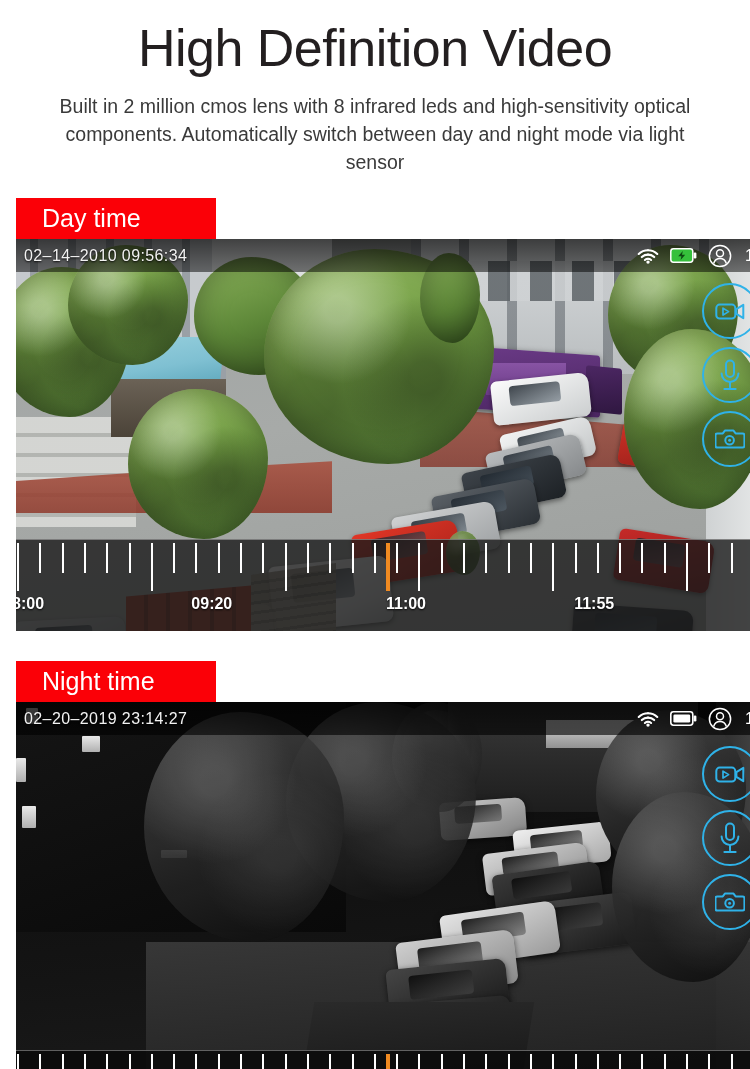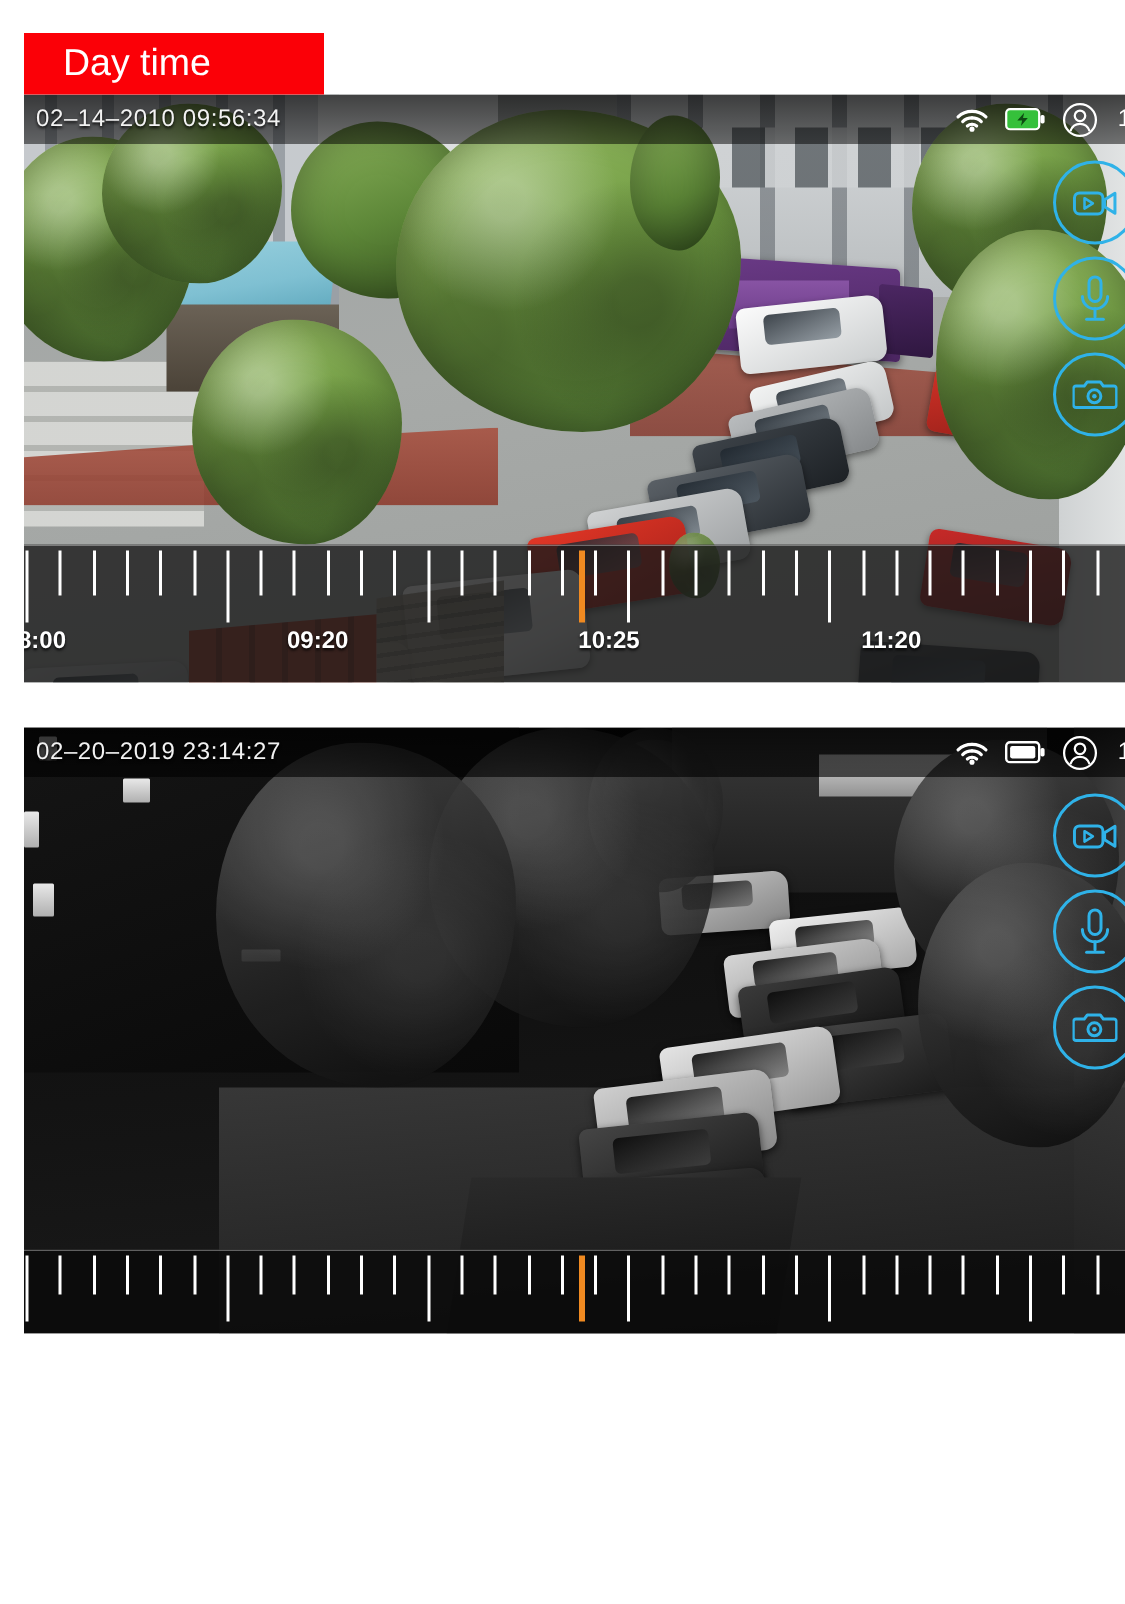--- a/index.html
+++ b/index.html
@@ -420,20 +420,24 @@
     white-space: nowrap;
     text-shadow: 0 1px 2px rgba(0,0,0,.9);
   }
   .tl-label-edge { transform: none; left: -4px !important; }
 </style>
 </head>
 <body>
 
 <div class="page">
 
+  <div class="header">
+    <h1 class="header-title">High Definition Video</h1>
+    <p class="header-subtitle">Built in 2 million cmos lens with 8 infrared leds and high-sensitivity optical components. Automatically switch between day and night mode via light sensor</p>
+  </div>
 
   <div class="section section-day">
 
     <div class="label-banner">
       <span class="label-banner-text">Day time</span>
     </div>
 
     <div class="video-frame video-frame-day">
 
       <div class="video-scene day-scene">
@@ -572,30 +576,33 @@
             <div class="tick tick-minor" style="left: 647.7px;"></div>
             <div class="tick tick-major" style="left: 670px;"></div>
             <div class="tick tick-minor" style="left: 692.3px;"></div>
             <div class="tick tick-minor" style="left: 714.6px;"></div>
             <div class="tick tick-minor" style="left: 736.9px;"></div>
             <div class="playhead" style="left: 369.8px; background: rgb(240, 138, 33);"></div>
           </div>
         <div id="day-tl-labels">
             <div class="tl-label tl-label-edge" style="left: 0px;">8:00</div>
             <div class="tl-label" style="left: 195.8px;">09:20</div>
-            <div class="tl-label" style="left: 390px;">10:25</div>
-            <div class="tl-label" style="left: 578.2px;">11:20</div>
+            <div class="tl-label" style="left: 390px;">11:00</div>
+            <div class="tl-label" style="left: 578.2px;">11:55</div>
           </div>
       </div>
 
     </div>
   </div>
 
   <div class="section section-night">
 
+    <div class="label-banner">
+      <span class="label-banner-text">Night time</span>
+    </div>
 
     <div class="video-frame video-frame-night">
 
       <div class="video-scene night-scene">
         <div class="n-layer n-road-right"></div>
         <div class="n-layer n-bldg"></div>
         <div class="n-layer n-bldg-lit"></div>
         <div class="n-layer n-ground"></div>
         <div class="n-layer n-dark-mass"></div>
         <div class="n-layer n-win w1"></div>

